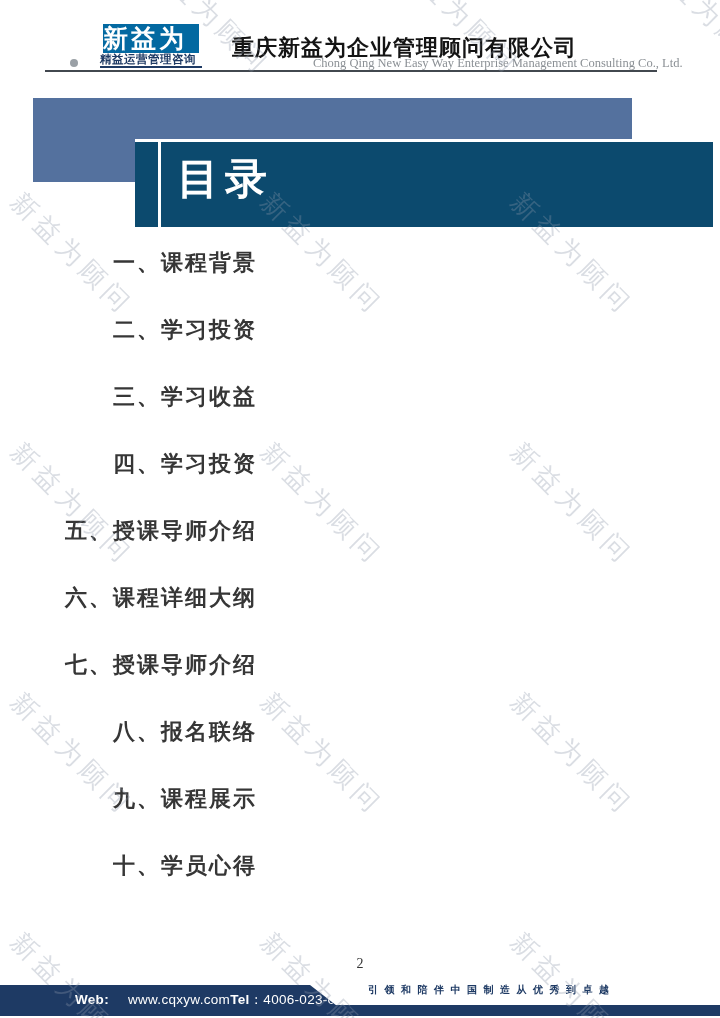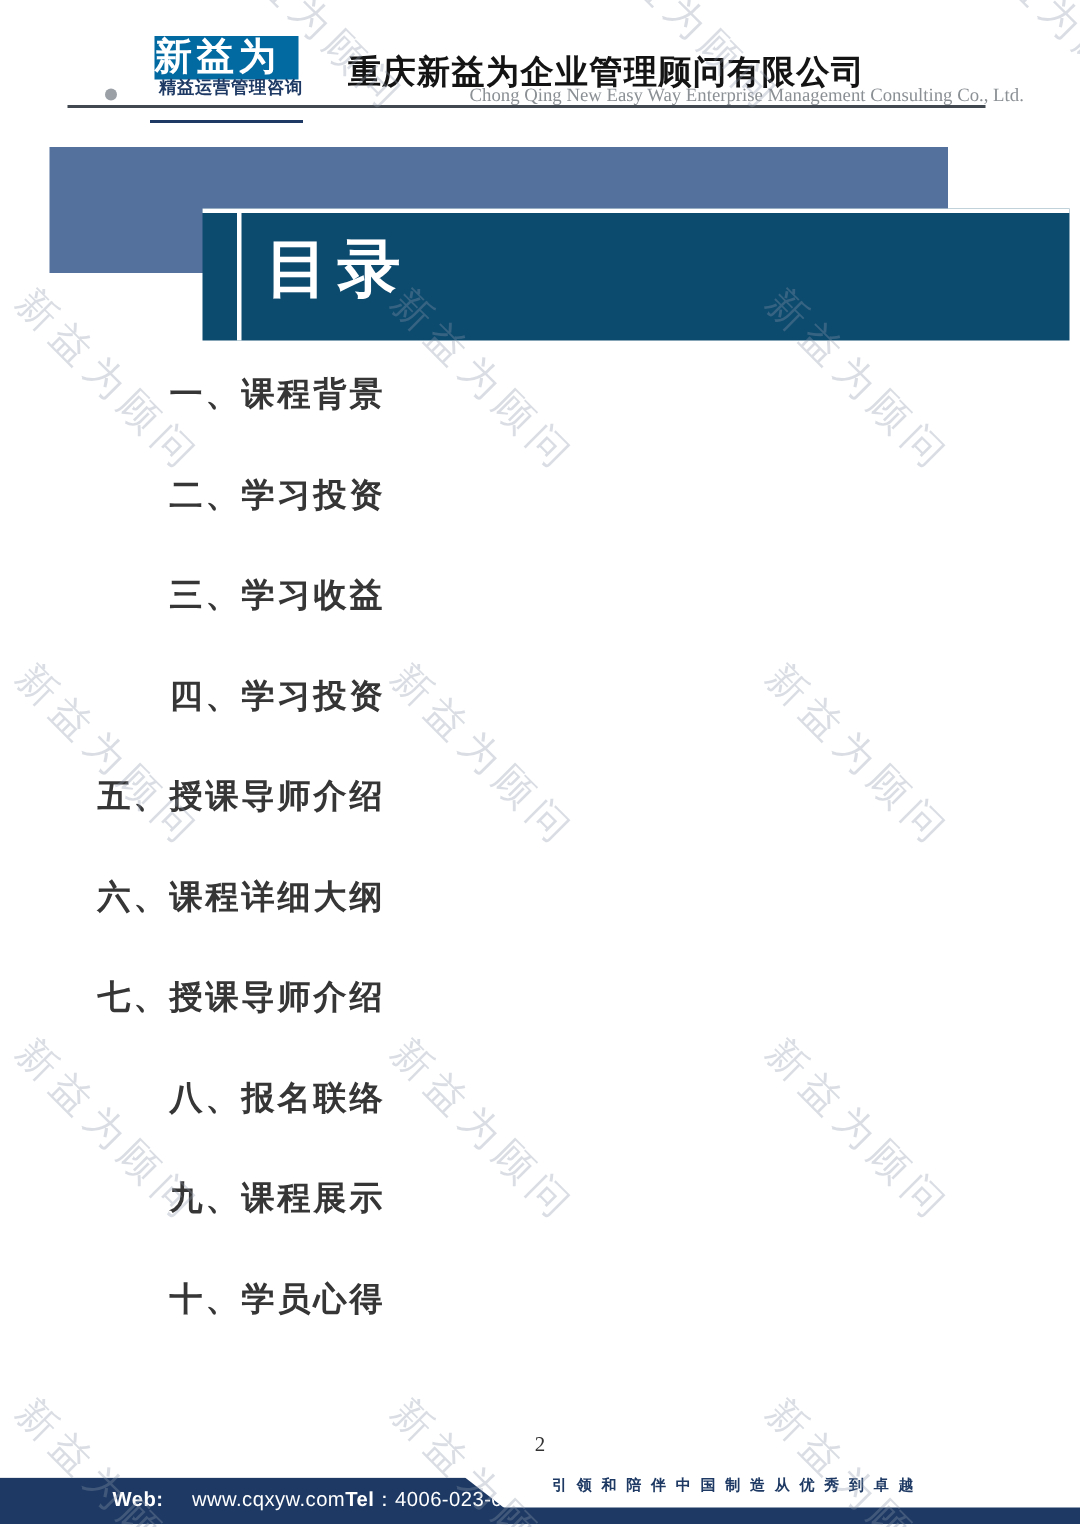--- a/index.html
+++ b/index.html
@@ -10,21 +10,21 @@
   
   .header{position:absolute;left:0;top:0;width:720px;height:75px;}
   .logo-box{
     position:absolute;left:103px;top:24px;width:96px;height:29px;
     background:#0369a1;color:#fff;display:flex;align-items:center;justify-content:flex-start;
     font-size:25px;font-weight:700;letter-spacing:3px;line-height:1;
   }
   .logo-tagline{
     position:absolute;left:100px;top:53px;width:102px;height:12px;
     color:#1e3a64;font-size:11.5px;font-weight:700;letter-spacing:0.5px;line-height:12px;
-    text-align:right;border-bottom:2px solid #1e3a64;padding-bottom:15px;
+    text-align:left;border-bottom:2px solid #1e3a64;padding-bottom:1px;
   }
   .bullet-dot{
     position:absolute;left:70px;top:59px;width:8px;height:8px;border-radius:50%;
     background:#9aa0a6;
   }
   .company-cn{
     position:absolute;left:232px;top:33px;font-size:22px;font-weight:700;color:#141414;
     letter-spacing:1px;white-space:nowrap;
   }
   .company-en{

